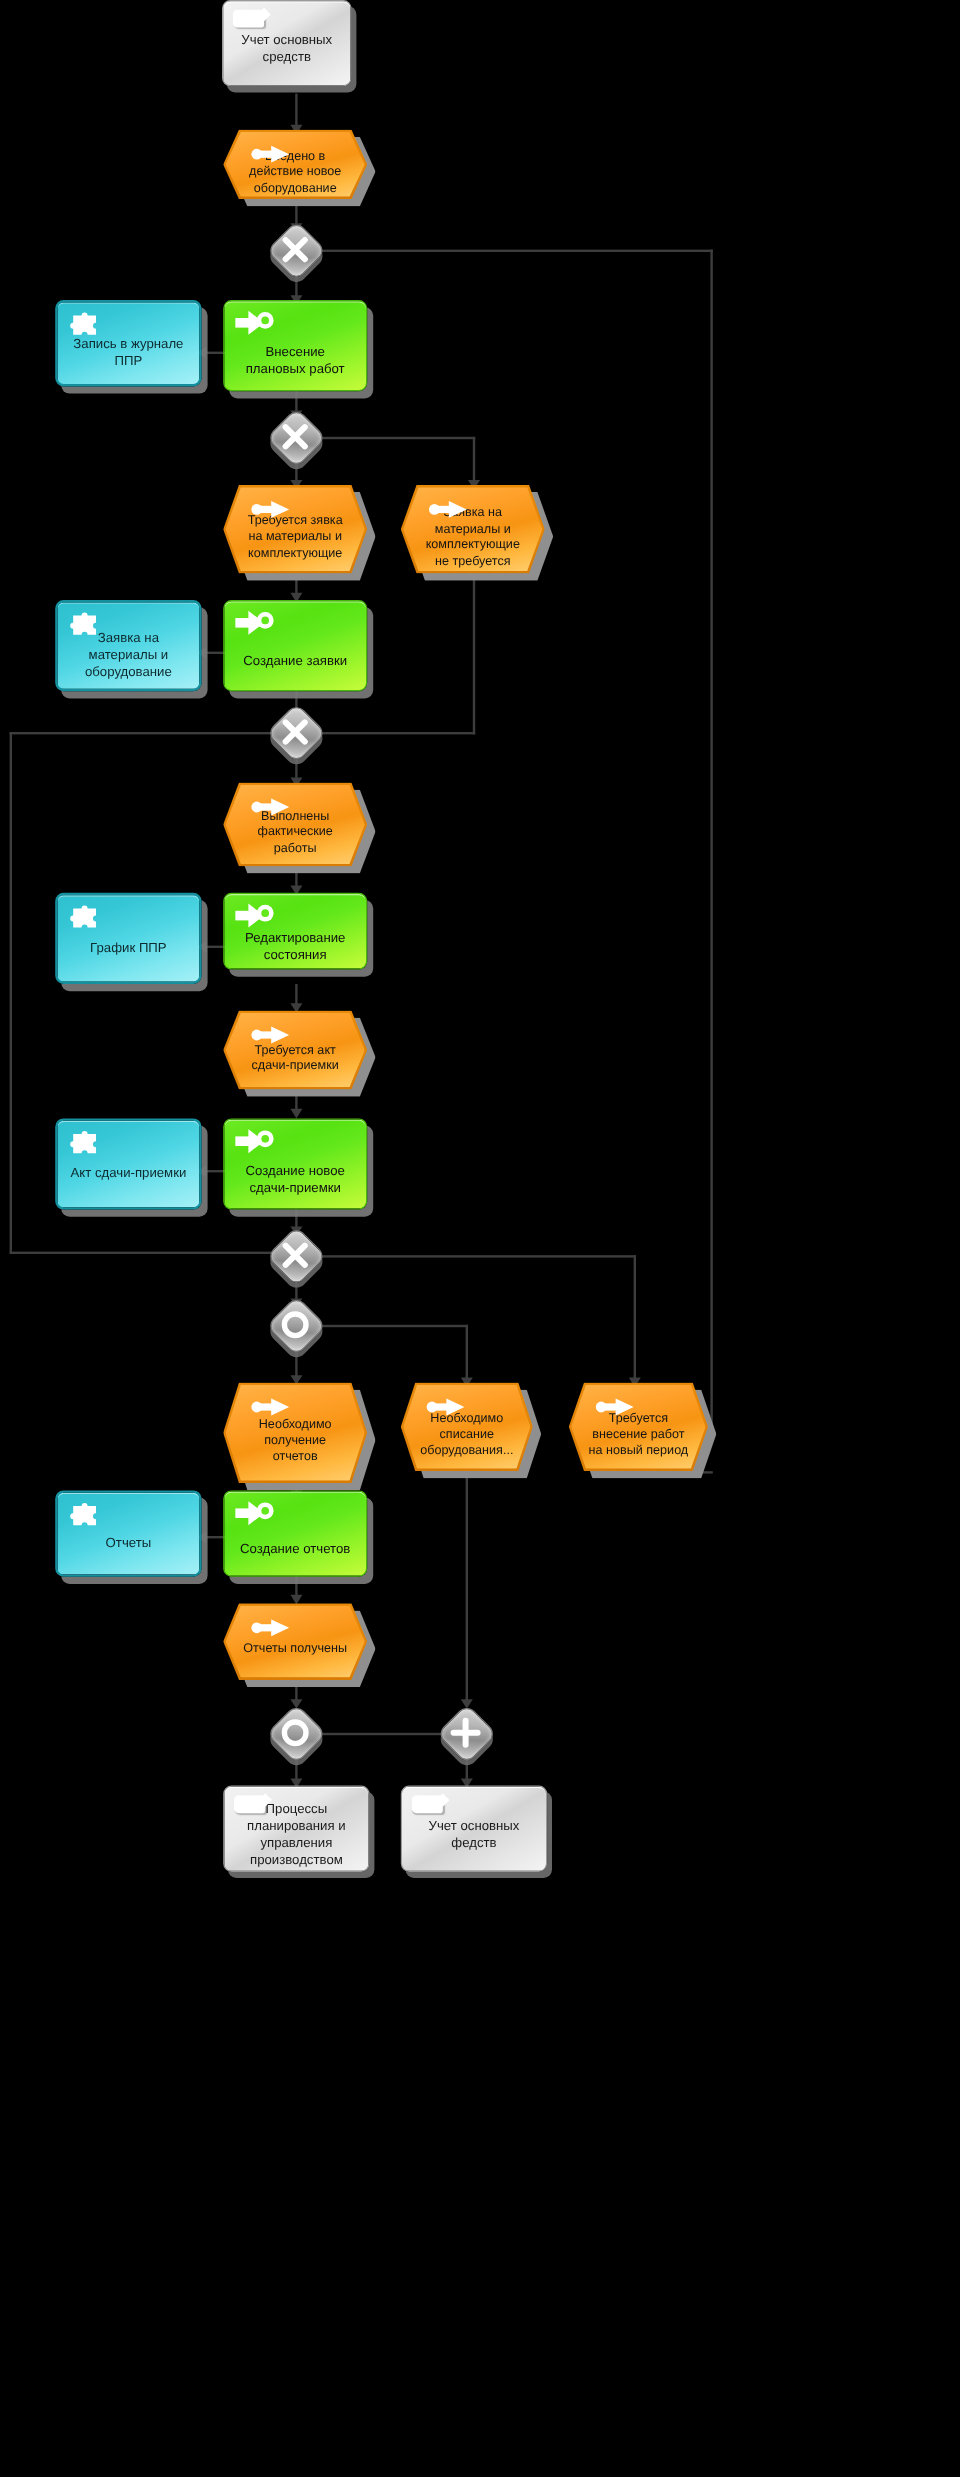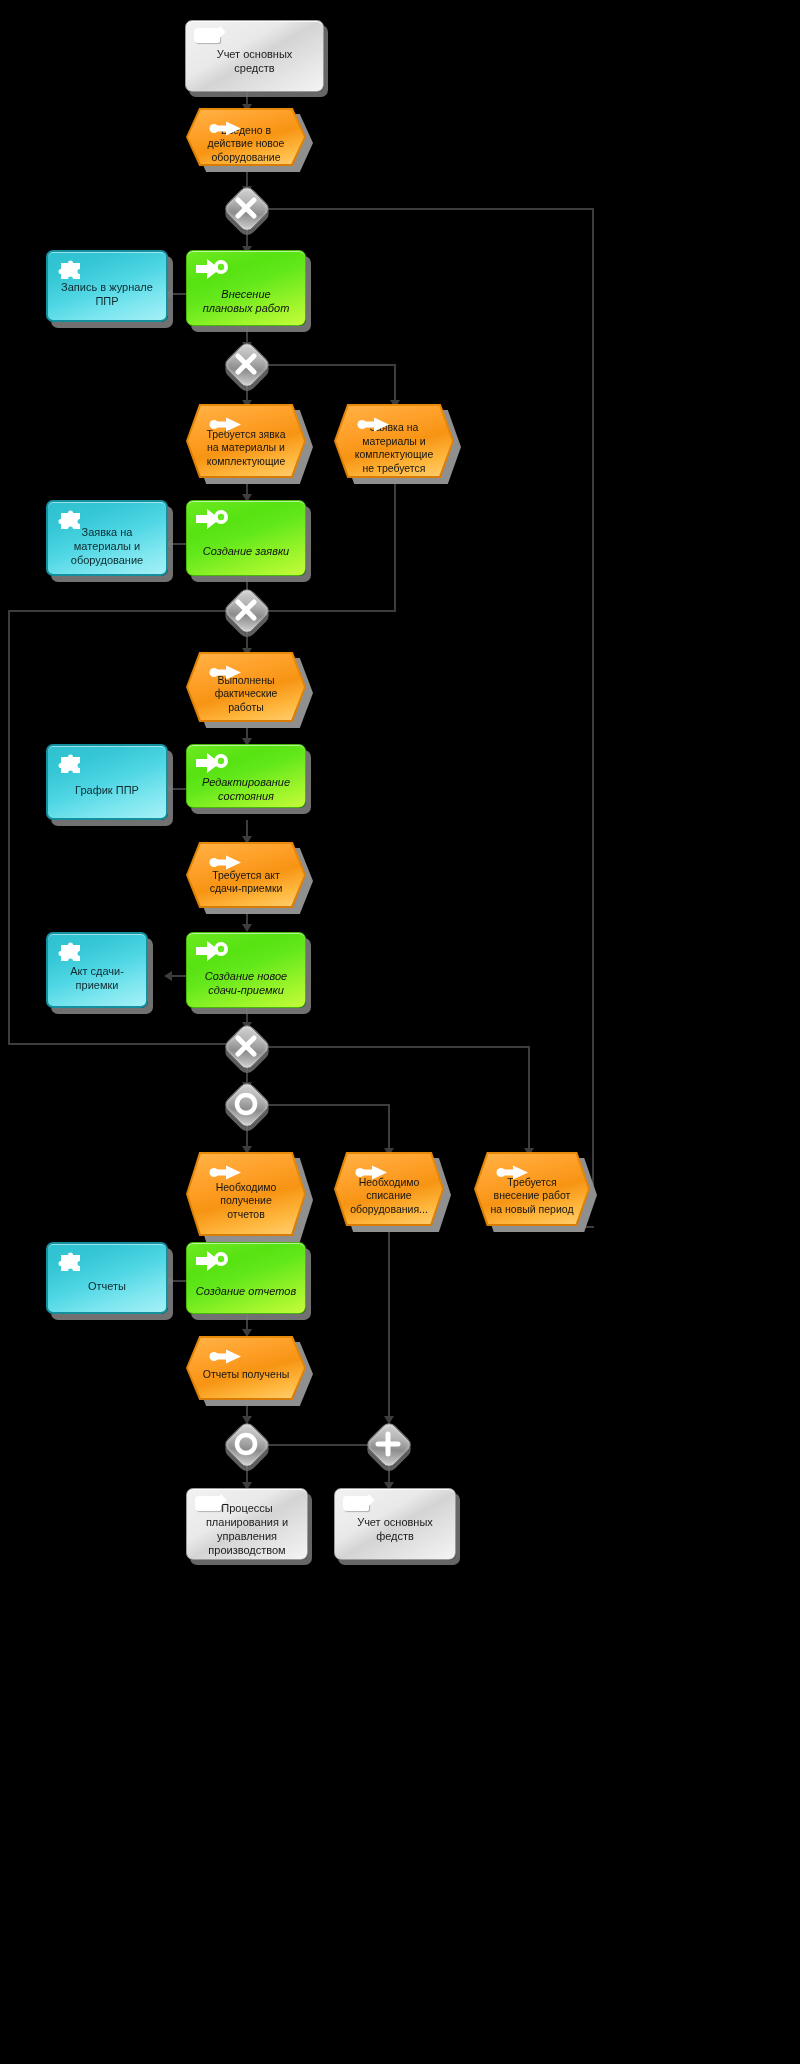--- a/index.html
+++ b/index.html
@@ -55,21 +55,21 @@
 
   
   .func{
     border-radius:7px;
     background:linear-gradient(160deg,#6dea22 0%,#57e212 30%,#63e81b 48%,#9cf52a 78%,#c6fb3b 100%);
     border:1px solid #49b80d;
     box-shadow:5px 6px 0 0 rgba(125,125,125,.9), inset 0 1px 0 rgba(255,255,255,.55);
     display:flex;align-items:center;justify-content:center;
     color:#111;font-size:11px;line-height:14px;text-align:center;
   }
-  .func .lbl{padding:0 8px;margin-top:25px;font-style:italic;}
+  .func .lbl{padding:0 8px;margin-top:25px;}
 
   
   .info{
     border-radius:7px;
     background:linear-gradient(160deg,#2fc0cf 0%,#36c7d6 25%,#4fd6e4 50%,#7ce6ef 75%,#a6f0f7 100%);
     border:2px solid #15909e;
     box-shadow:5px 6px 0 0 rgba(125,125,125,.9), inset 0 1px 0 rgba(255,255,255,.5);
     display:flex;align-items:center;justify-content:center;
     color:#0d2a2e;font-size:11px;line-height:14px;text-align:center;
   }
@@ -199,21 +199,21 @@
 
   <div class="conn h" style="left:268px;top:1444px;width:100px;"></div>
   <div class="arrow right" style="left:262px;top:1440px;"></div>
 
   <div class="conn v" style="left:246px;top:1466px;height:22px;"></div>
   <div class="arrow down" style="left:242px;top:1482px;"></div>
 
   <div class="conn v" style="left:388px;top:1466px;height:22px;"></div>
   <div class="arrow down" style="left:384px;top:1482px;"></div>
 
-  <div class="node doc" style="left:185px;top:20px;width:139px;height:72px;">
+  <div class="node doc" style="left:185px;top:0;width:108px;height:72px;">
     <span class="dogear"></span>
     <span class="lbl">Учет основных средств</span>
   </div>
 
   <div class="event-wrap" style="left:186px;top:108px;width:120px;height:58px;">
     <div class="event-shadow"></div>
     <div class="event-outer"></div>
     <div class="event event-inner">
       <svg class="ev-icon" viewBox="0 0 36 15">
         <circle cx="5" cy="7.5" r="4.5" fill="#fff"></circle>
@@ -350,21 +350,21 @@
     <div class="event event-inner">
       <svg class="ev-icon" viewBox="0 0 36 15">
         <circle cx="5" cy="7.5" r="4.5" fill="#fff"></circle>
           <rect x="5" y="4.5" width="14" height="6" fill="#fff"></rect>
         <polygon points="17,0.5 17,14.5 32,7.5" fill="#fff"></polygon>
       </svg>
       <span class="lbl">Требуется акт сдачи-приемки</span>
     </div>
   </div>
 
-  <div class="node info" style="left:46px;top:932px;width:102px;height:76px;">
+  <div class="node info" style="left:46px;top:932px;width:122px;height:76px;">
     <svg class="puzzle" viewBox="0 0 26 22">
       <path d="M3 3h7a2.5 2.5 0 1 1 5 0h7v6a2.5 2.5 0 1 0 0 5v5h-7a2.5 2.5 0 1 0-5 0H3v-5a2.5 2.5 0 1 1 0-5z" fill="#fff"></path>
     </svg>
     <span class="lbl">Акт сдачи-приемки</span>
   </div>
 
   <div class="node func" style="left:186px;top:932px;width:120px;height:76px;">
     <svg style="position:absolute;left:9px;top:7px;width:34px;height:22px" viewBox="0 0 34 22">
       <rect x="0" y="7" width="13" height="8" fill="#fff"></rect>
         <polygon points="11,1 11,21 24,11" fill="#fff"></polygon>

